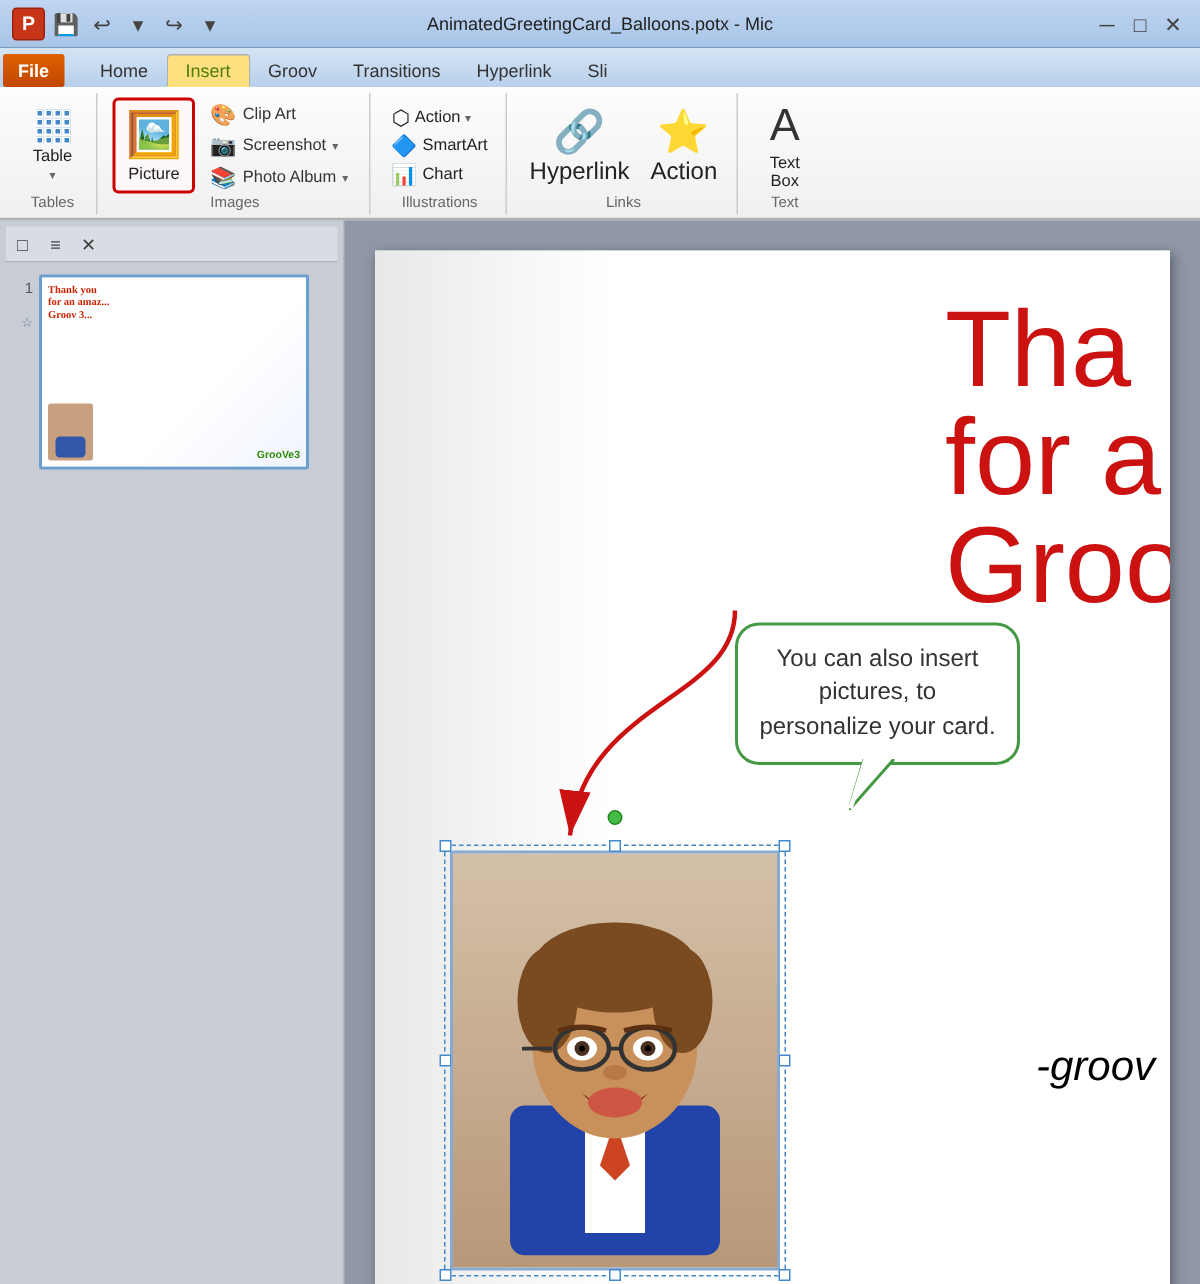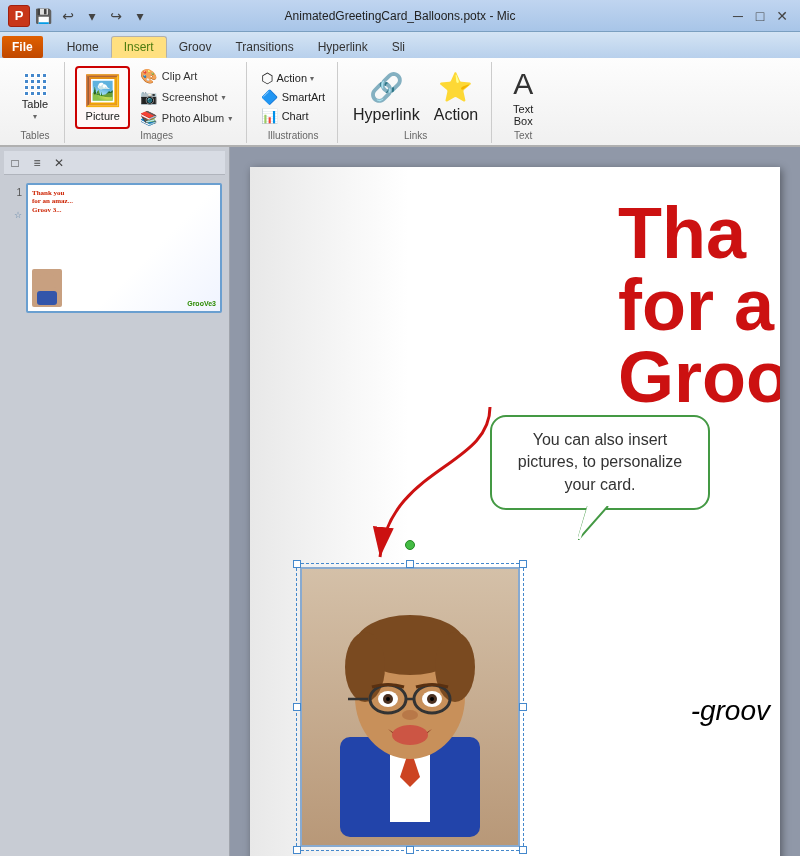--- a/index.html
+++ b/index.html
@@ -207,21 +207,21 @@
       font-size: 10px;
       color: #555;
       width: 16px;
       text-align: right;
       padding-top: 4px;
       display: flex;
       flex-direction: column;
       gap: 12px;
     }
     .slide-thumb {
-      width: 196px;
+      width: 180px;
       height: 130px;
       background: white;
       border: 2px solid #6a9fd0;
       border-radius: 2px;
       overflow: hidden;
       position: relative;
       flex-shrink: 0;
     }
     .slide-thumb-content {
       width: 100%;
@@ -288,21 +288,21 @@
     .slide-bg {
       position: absolute;
       top: 0; left: 0; right: 0; bottom: 0;
       background: linear-gradient(to right, #e8e8e8 0%, #f8f8f8 20%, #fff 30%, #fff 100%);
     }
     .slide-red-text {
       position: absolute;
       top: 30px;
       right: -10px;
       font-size: 72px;
-      font-weight: bold;
+      font-weight: normal;
       color: #cc1111;
       line-height: 1.0;
       font-family: 'Comic Sans MS', cursive, sans-serif;
       text-align: left;
     }
     .slide-green-text {
       position: absolute;
       bottom: 160px;
       right: 10px;
       font-size: 28px;
@@ -360,21 +360,21 @@
       border-color: #228822;
       width: 10px;
       height: 10px;
     }
 
     
     .callout-bubble {
       position: absolute;
       top: 248px;
       left: 240px;
-      width: 220px;
+      width: 190px;
       background: white;
       border: 2px solid #449944;
       border-radius: 16px;
       padding: 12px 14px;
       font-size: 16px;
       color: #333;
       line-height: 1.4;
       text-align: center;
       z-index: 10;
     }

